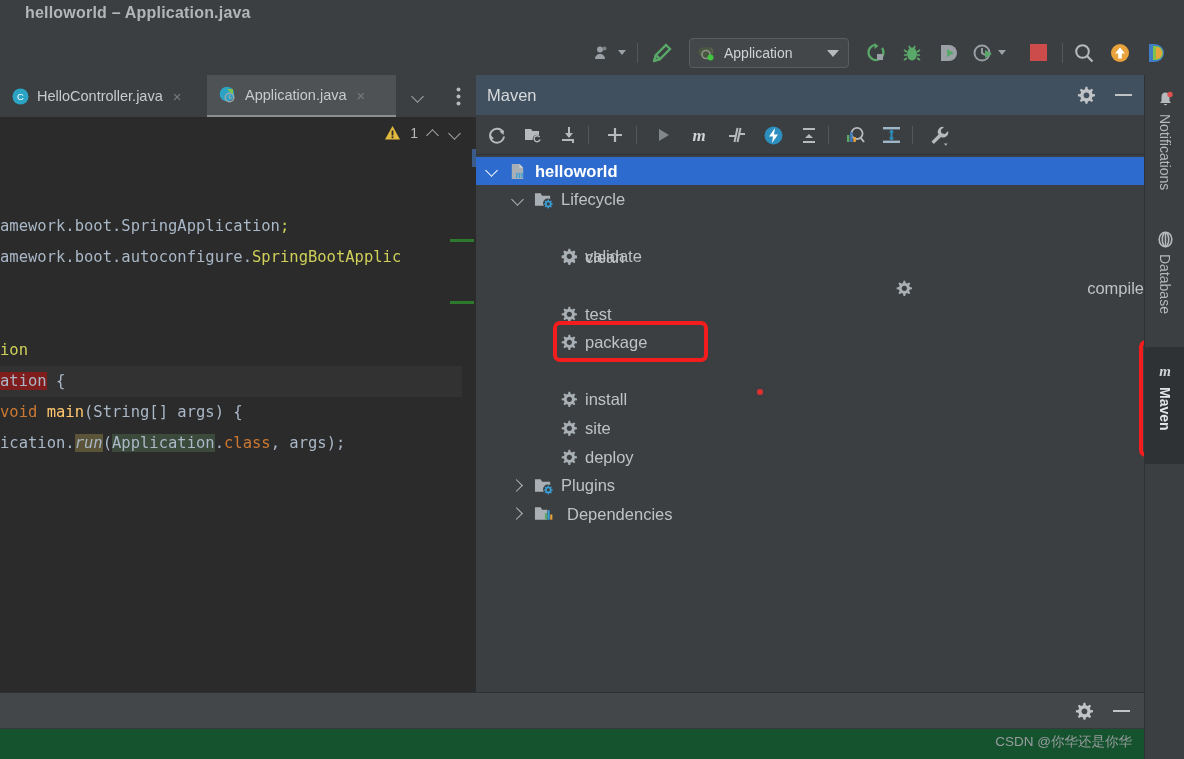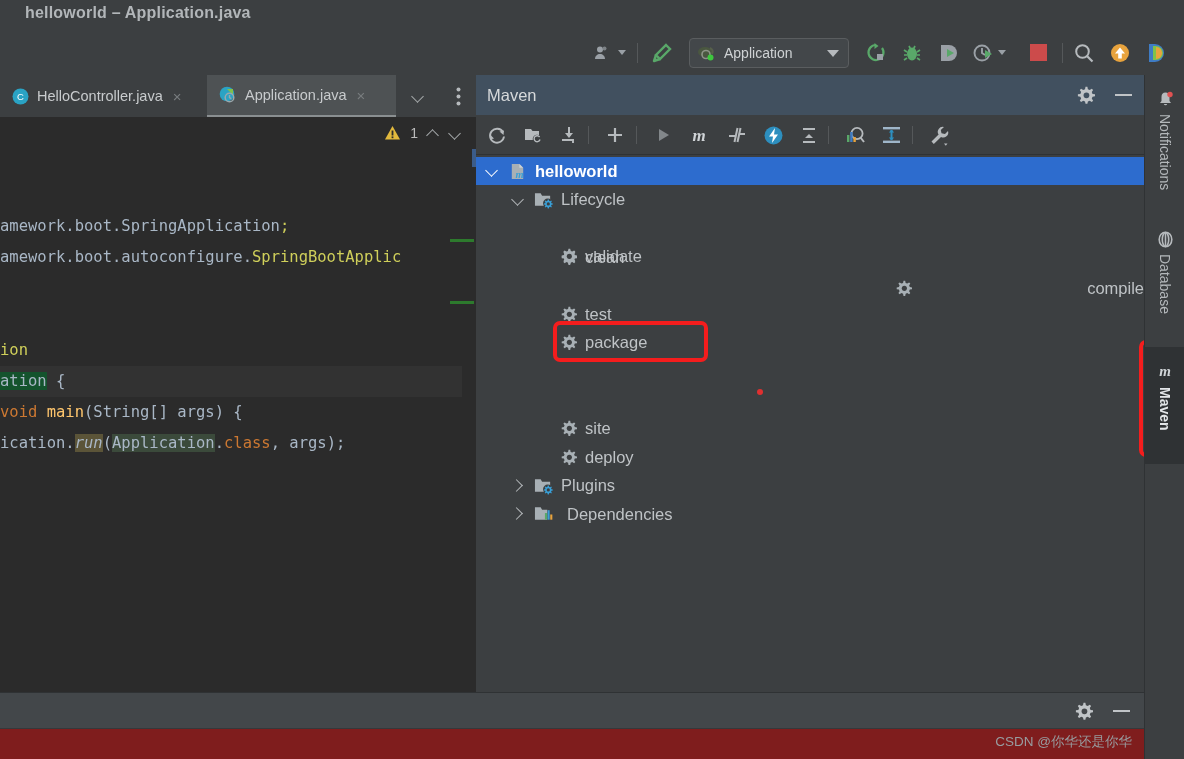--- a/index.html
+++ b/index.html
@@ -97,21 +97,21 @@
     font-size: 15.5px; line-height: 31px;
     white-space: pre;
   }
   .cline { position: absolute; left: 0; width: 476px; height: 31px; color: #a9b7c6; }
   .k-yellow { color: #cfcf5a; }
   .k-orange { color: #cc7832; }
   .k-white  { color: #a9b7c6; }
   .k-fn     { color: #ffc66d; }
   .k-italic { font-style: italic; color: #a9b7c6; background: #5b5438; }
   .k-green-bg { background: #3b4a3b; }
-  .k-sel-bg { background: #14532d; }
+  .k-sel-bg { background: #7f1d1d; }
   .caret-line { position: absolute; left: 0; width: 476px; height: 31px; background: #323232; }
 
   .gutter-right {
     position: absolute; right: 0; top: 32px; width: 14px; height: 543px;
     background: #2b2b2b;
   }
   .gutter-mark { position: absolute; right: 2px; width: 24px; height: 3px; background: #2d7a2d; }
   .scroll-cap {
     position: absolute; right: 0; top: 32px; width: 4px; height: 18px; background: #3b5c8a;
   }
@@ -195,21 +195,21 @@
   .bottombar {
     position: absolute; left: 0; top: 692px; width: 1144px; height: 36px;
     background: #43474a; border-top: 1px solid #2f3234;
   }
   .bottombar .btns {
     position: absolute; right: 14px; top: 0; height: 36px;
     display: flex; align-items: center; gap: 20px;
   }
   .statusbar {
     position: absolute; left: 0; top: 728px; width: 1144px; height: 31px;
-    background: #7f1d1d; border-top: 1px solid #35393b;
+    background: #14532d; border-top: 1px solid #35393b;
   }
   .watermark {
     position: absolute; right: 12px; top: 4px;
     font-size: 13.5px; color: #989c9f;
   }
   svg { display: block; }
 </style>
 </head>
 <body>
 
@@ -554,20 +554,31 @@
           <div style="width: 60px; flex: 0 0 auto;"></div>
           <span style="width: 16px; flex: 0 0 auto;"></span>
           <span style="margin-left: 8px; display: flex; align-items: center; flex: 0 0 auto;">
             <svg width="17" height="17" viewBox="0 0 20 20">
               <path d="M10 0.8 L12 0.8 L12.5 3.4 L14.4 4.2 L16.6 2.8 L18 4.2 L16.6 6.4 L17.4 8.3 L20 8.8 L20 10.8 L17.4 11.3 L16.6 13.2 L18 15.4 L16.6 16.8 L14.4 15.4 L12.5 16.2 L12 18.8 L10 18.8 L9.5 16.2 L7.6 15.4 L5.4 16.8 L4 15.4 L5.4 13.2 L4.6 11.3 L2 10.8 L2 8.8 L4.6 8.3 L5.4 6.4 L4 4.2 L5.4 2.8 L7.6 4.2 L9.5 3.4 Z" fill="#a8b0b5"></path>
               <circle cx="11" cy="9.8" r="3" fill="#3c3f41"></circle>
             </svg>
           </span>
           <span class="tlabel" style="margin-left: 8px;">package</span>
         </div>
+        <div class="trow" style="top: 229.8px;">
+          <div style="width: 60px; flex: 0 0 auto;"></div>
+          <span style="width: 16px; flex: 0 0 auto;"></span>
+          <span style="margin-left: 8px; display: flex; align-items: center; flex: 0 0 auto;">
+            <svg width="17" height="17" viewBox="0 0 20 20">
+              <path d="M10 0.8 L12 0.8 L12.5 3.4 L14.4 4.2 L16.6 2.8 L18 4.2 L16.6 6.4 L17.4 8.3 L20 8.8 L20 10.8 L17.4 11.3 L16.6 13.2 L18 15.4 L16.6 16.8 L14.4 15.4 L12.5 16.2 L12 18.8 L10 18.8 L9.5 16.2 L7.6 15.4 L5.4 16.8 L4 15.4 L5.4 13.2 L4.6 11.3 L2 10.8 L2 8.8 L4.6 8.3 L5.4 6.4 L4 4.2 L5.4 2.8 L7.6 4.2 L9.5 3.4 Z" fill="#a8b0b5"></path>
+              <circle cx="11" cy="9.8" r="3" fill="#3c3f41"></circle>
+            </svg>
+          </span>
+          <span class="tlabel" style="margin-left: 8px;">install</span>
+        </div>
         <div class="trow" style="top: 258.4px;">
           <div style="width: 60px; flex: 0 0 auto;"></div>
           <span style="width: 16px; flex: 0 0 auto;"></span>
           <span style="margin-left: 8px; display: flex; align-items: center; flex: 0 0 auto;">
             <svg width="17" height="17" viewBox="0 0 20 20">
               <path d="M10 0.8 L12 0.8 L12.5 3.4 L14.4 4.2 L16.6 2.8 L18 4.2 L16.6 6.4 L17.4 8.3 L20 8.8 L20 10.8 L17.4 11.3 L16.6 13.2 L18 15.4 L16.6 16.8 L14.4 15.4 L12.5 16.2 L12 18.8 L10 18.8 L9.5 16.2 L7.6 15.4 L5.4 16.8 L4 15.4 L5.4 13.2 L4.6 11.3 L2 10.8 L2 8.8 L4.6 8.3 L5.4 6.4 L4 4.2 L5.4 2.8 L7.6 4.2 L9.5 3.4 Z" fill="#a8b0b5"></path>
               <circle cx="11" cy="9.8" r="3" fill="#3c3f41"></circle>
             </svg>
           </span>
           <span class="tlabel" style="margin-left: 8px;">site</span>

